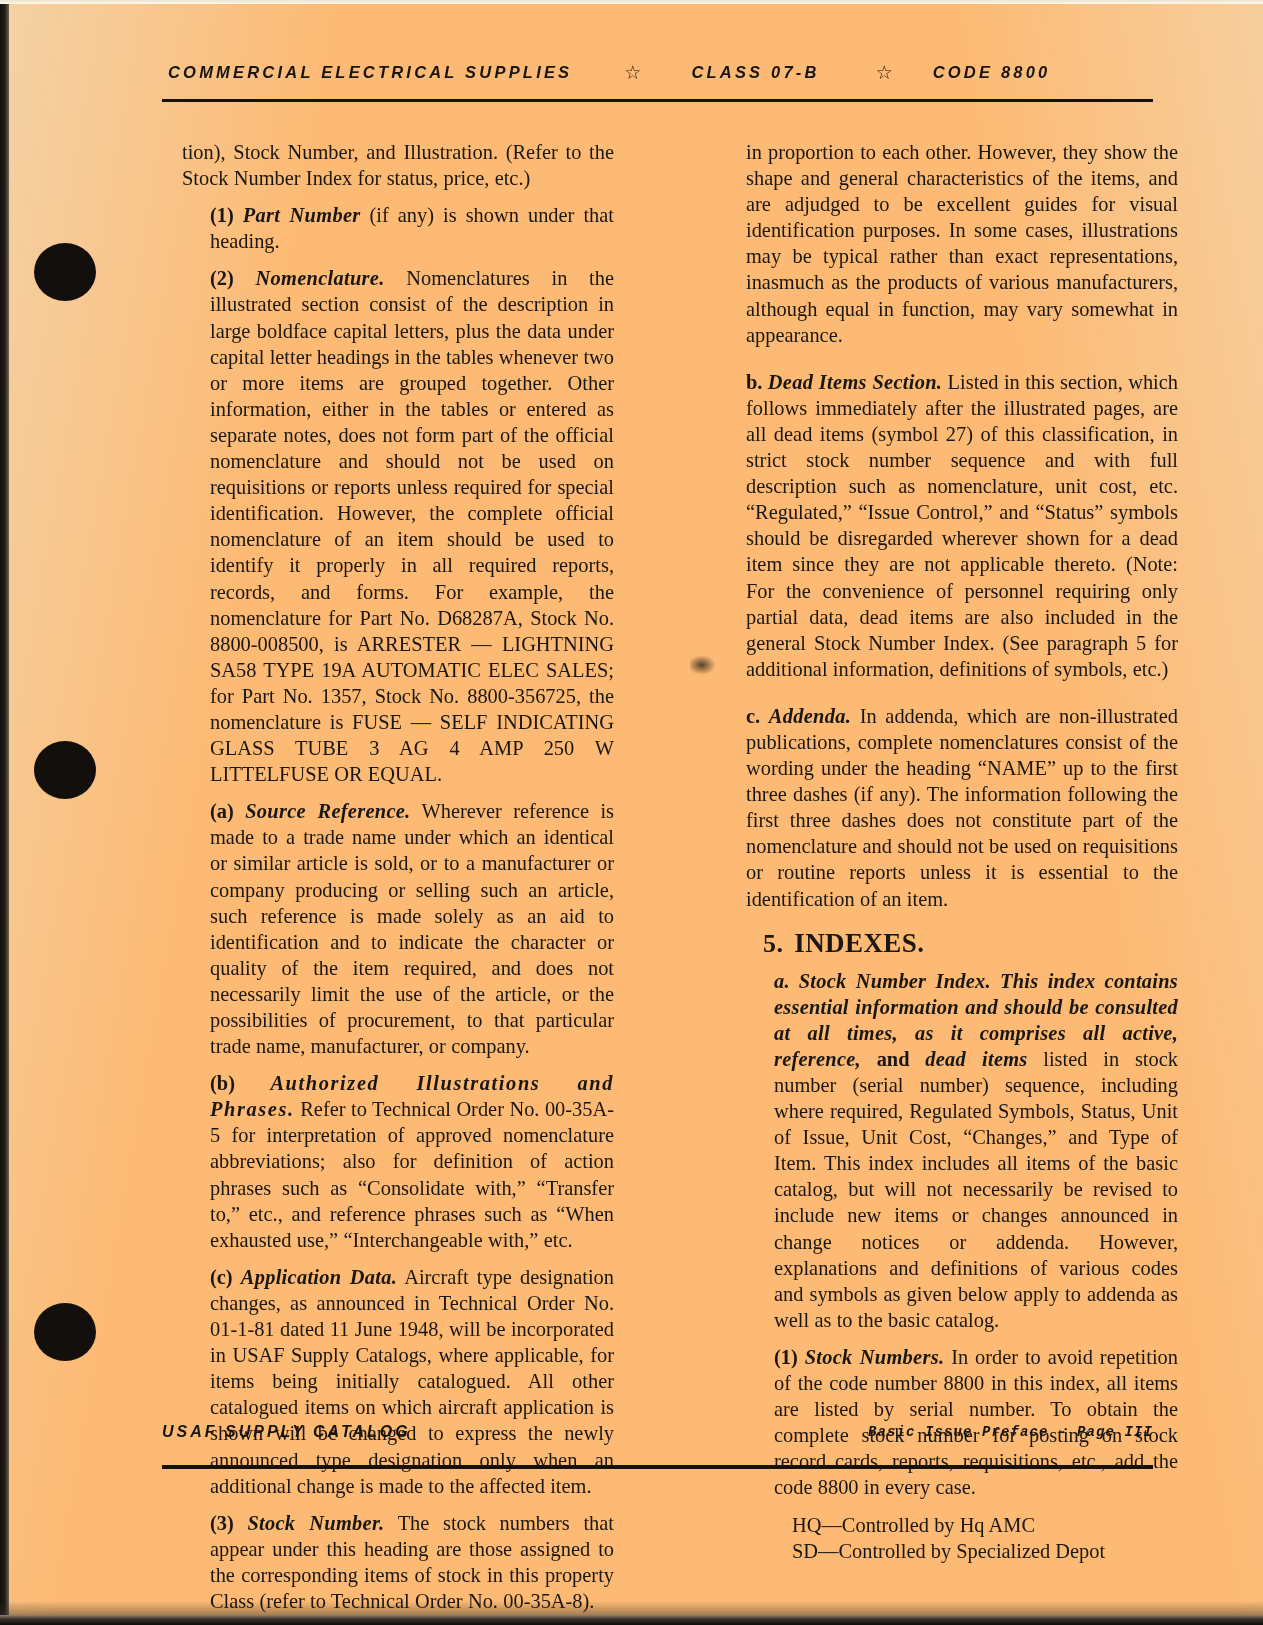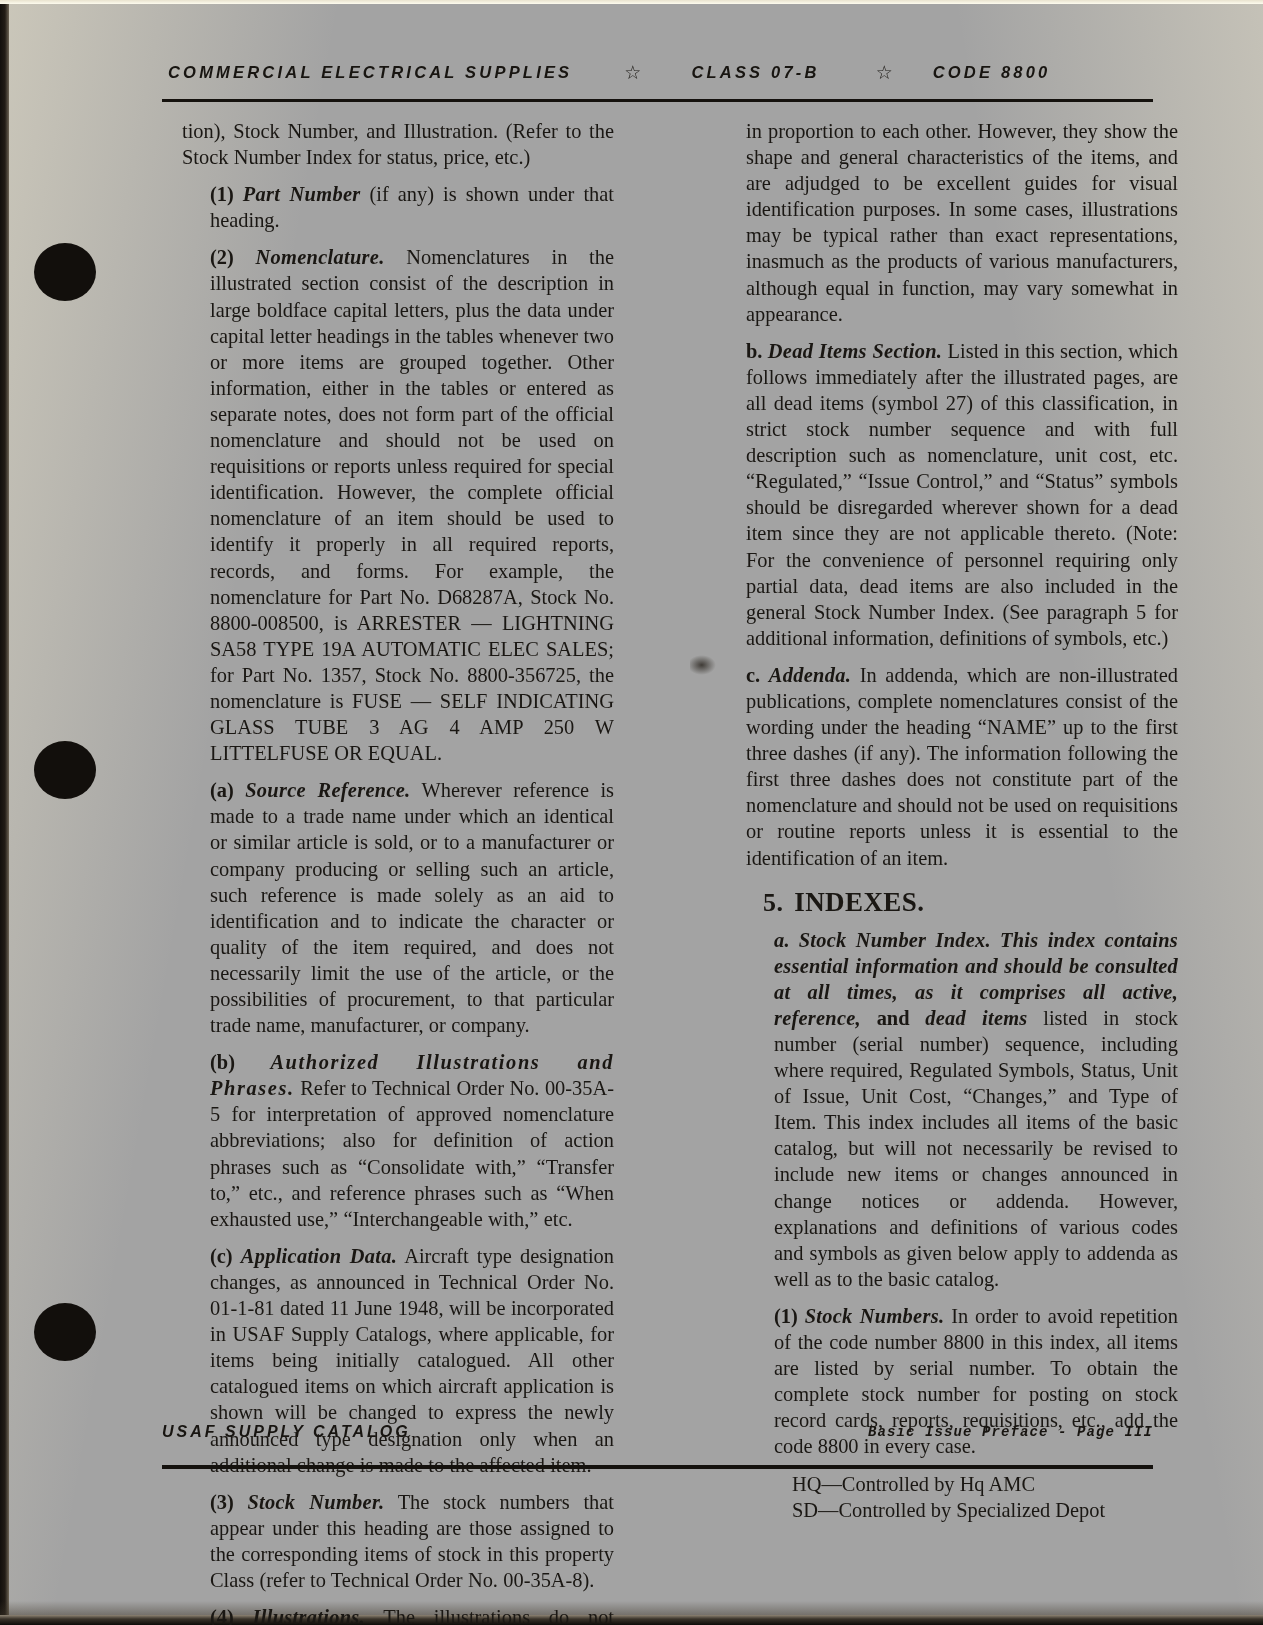--- a/index.html
+++ b/index.html
@@ -1,19 +1,19 @@
 <!DOCTYPE html>
 <html><head>
 <meta charset="utf-8">
 <style>
   html,body{margin:0;padding:0;background:#111;}
   #page{
     position:relative;
     width:1263px;height:1625px;
-    background:#a3a3a3;
+    background:#fdba74;
     font-family:"Liberation Serif","DejaVu Serif",serif;
     color:#1a1713;
     overflow:hidden;
   }
   
   .edge-left{position:absolute;left:0;top:0;width:9px;height:1625px;background:linear-gradient(90deg,#120f0c 0%,#221c16 55%,#6d6455 100%);}
   .edge-bottom{position:absolute;left:0;bottom:0;width:1263px;height:10px;background:linear-gradient(0deg,#0e0c09 0%,#3a332a 60%,#8d8373 100%);}
   .edge-bottom-smudge{position:absolute;left:0;bottom:10px;width:1263px;height:14px;
      background:linear-gradient(0deg,rgba(60,52,40,.45),rgba(253,251,238,0));}
   .edge-top{position:absolute;left:0;top:0;width:1263px;height:4px;background:linear-gradient(180deg,#e9e3cf,#fdfbee);}
@@ -59,21 +59,21 @@
   p.t{
     margin:0 0 11px 0;
     font-size:20.4px;
     line-height:26.1px;
     text-align:justify;
     text-justify:inter-word;
     hyphens:none;
     word-spacing:.2px;
   }
   p.t.indent{text-indent:0;padding-left:28px;}
-  p.t.noindent{padding-left:0;}
+  p.t.noindent{padding-left:0;margin-top:21px;}
   p.t:last-child{margin-bottom:0;}
   b.lead{font-weight:bold;}
   i.lead{font-weight:bold;font-style:italic;letter-spacing:.3px;}
   i.leadsp{font-weight:bold;font-style:italic;letter-spacing:1.6px;}
   .allbi{font-weight:bold;font-style:italic;letter-spacing:.25px;}
   .rom{font-weight:bold;font-style:normal;letter-spacing:0;}
 
   h2.section{
     margin:16px 0 9px 17px;
     font-size:27px;

